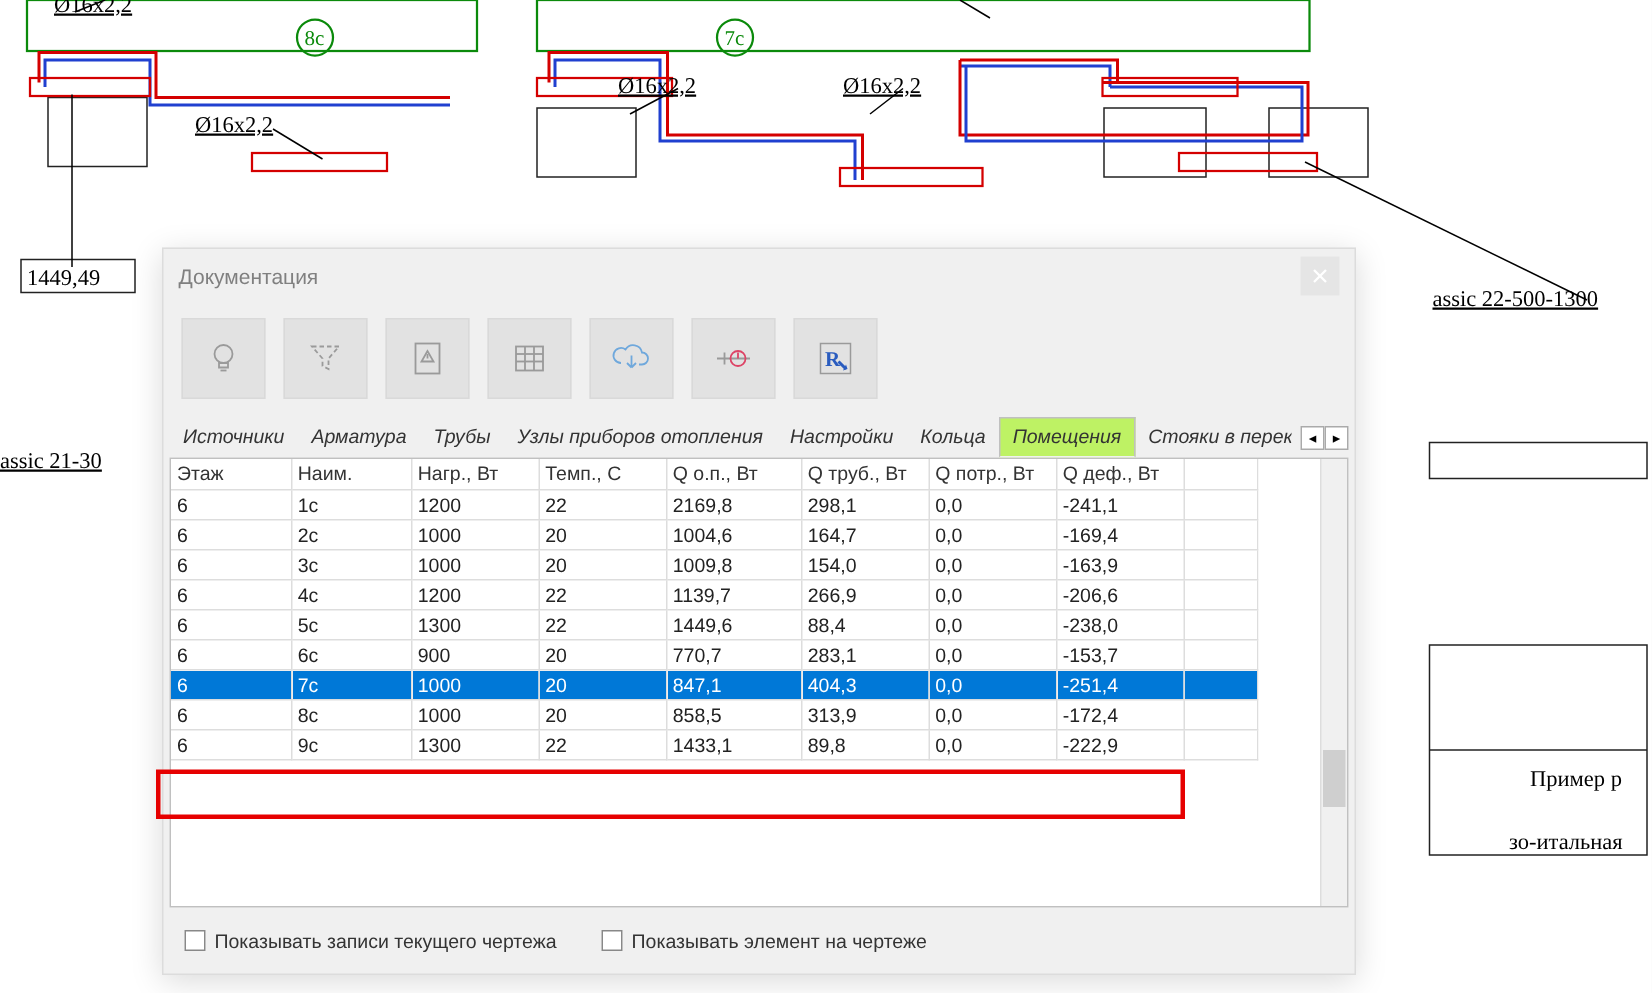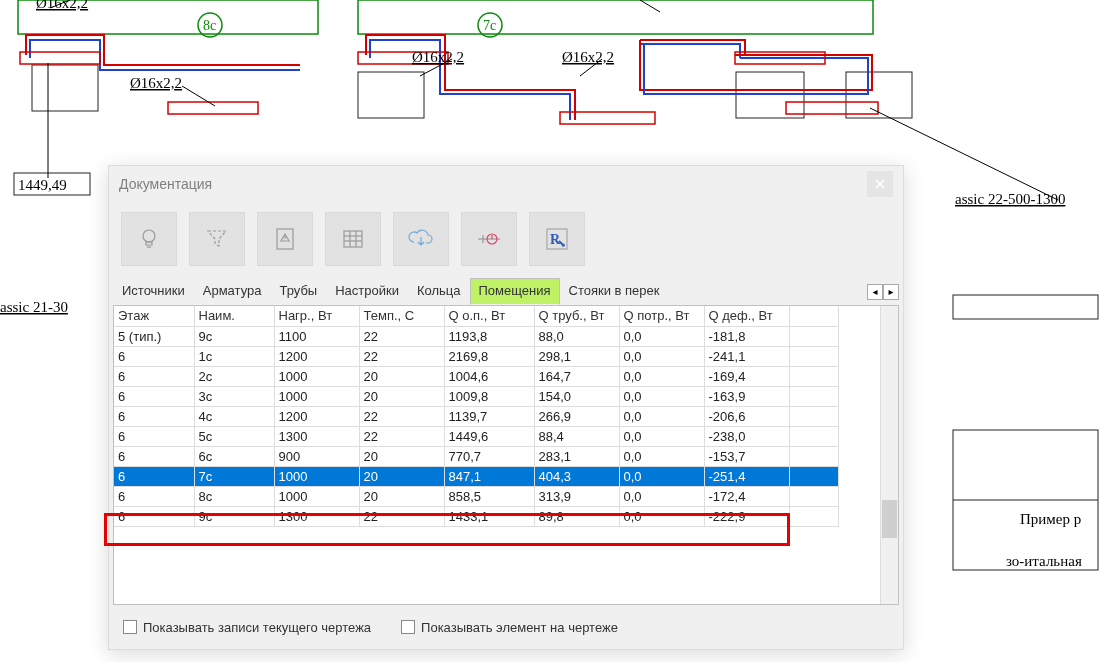--- a/index.html
+++ b/index.html
@@ -33,21 +33,21 @@
   .toolbar {
     height: 72px; display:flex; gap: 12px; padding: 10px 12px 10px 12px;
   }
   .tbtn {
     width:56px; height:54px; background:#e2e2e2; border:1px solid #d9d9d9;
     display:flex;align-items:center;justify-content:center; cursor:pointer;
   }
   .tbtn svg { display:block; }
 
   .tabs-wrap { display:flex; align-items:center; padding: 4px 4px 0 4px; }
-  .tabs { display:flex; overflow:hidden; flex:1; }
+  .tabs { display:flex; overflow:hidden; flex:1;font-style:italic; }
   .tab {
     padding: 4px 8px 6px 8px; color:#333; cursor:pointer;
     border:1px solid transparent; white-space:nowrap;font-size:13px;
   }
   .tab.active {
     background:#bef264; border:1px solid #c0c0c0; border-bottom:1px solid #f0f0f0;
     position:relative; z-index:1;text-align:right;
   }
   .tab-arrows { display:flex; gap:0; margin-left:6px; }
   .tab-arrow { width:16px;height:16px;border:1px solid #aaa;background:#fff;display:flex;align-items:center;justify-content:center;cursor:pointer;font-size:10px; }
@@ -210,20 +210,21 @@
           <path d="M17 20l3-1-1-3" fill="#2a5cbf"></path>
       </svg>
     </div>
   </div>
 
   <div class="tabs-wrap">
     <div class="tabs">
       <div class="tab">Источники</div>
       <div class="tab">Арматура</div>
       <div class="tab">Трубы</div>
+      <div class="tab">Узлы приборов отопления</div>
       <div class="tab">Настройки</div>
       <div class="tab">Кольца</div>
       <div class="tab active">Помещения</div>
       <div class="tab">Стояки в перек</div>
     </div>
     <div class="tab-arrows">
       <div class="tab-arrow">◂</div>
       <div class="tab-arrow">▸</div>
     </div>
   </div>
@@ -250,31 +251,20 @@
             <th>Темп., С</th>
             <th>Q о.п., Вт</th>
             <th>Q труб., Вт</th>
             <th>Q потр., Вт</th>
             <th>Q деф., Вт</th>
             <th></th>
           </tr>
         </thead>
         <tbody id="grid-body">
             <tr>
-              <td>5 (тип.)</td>
-              <td>9с</td>
-              <td>1100</td>
-              <td>22</td>
-              <td>1193,8</td>
-              <td>88,0</td>
-              <td>0,0</td>
-              <td>-181,8</td>
-              <td></td>
-            </tr>
-            <tr>
               <td>6</td>
               <td>1с</td>
               <td>1200</td>
               <td>22</td>
               <td>2169,8</td>
               <td>298,1</td>
               <td>0,0</td>
               <td>-241,1</td>
               <td></td>
             </tr>

